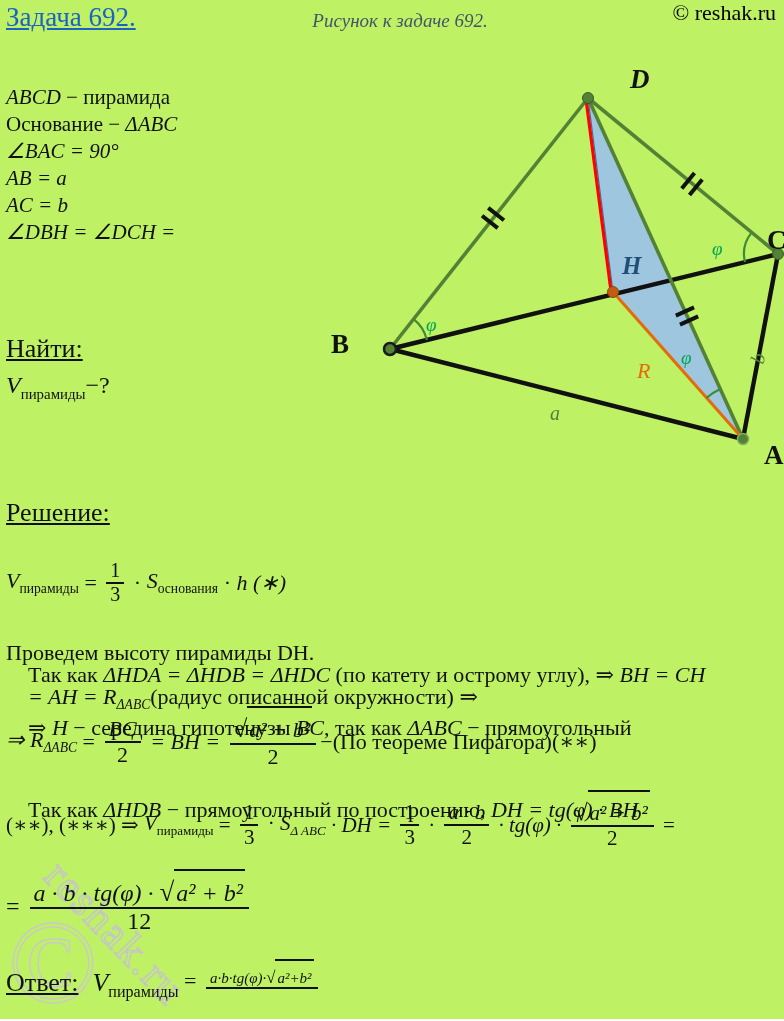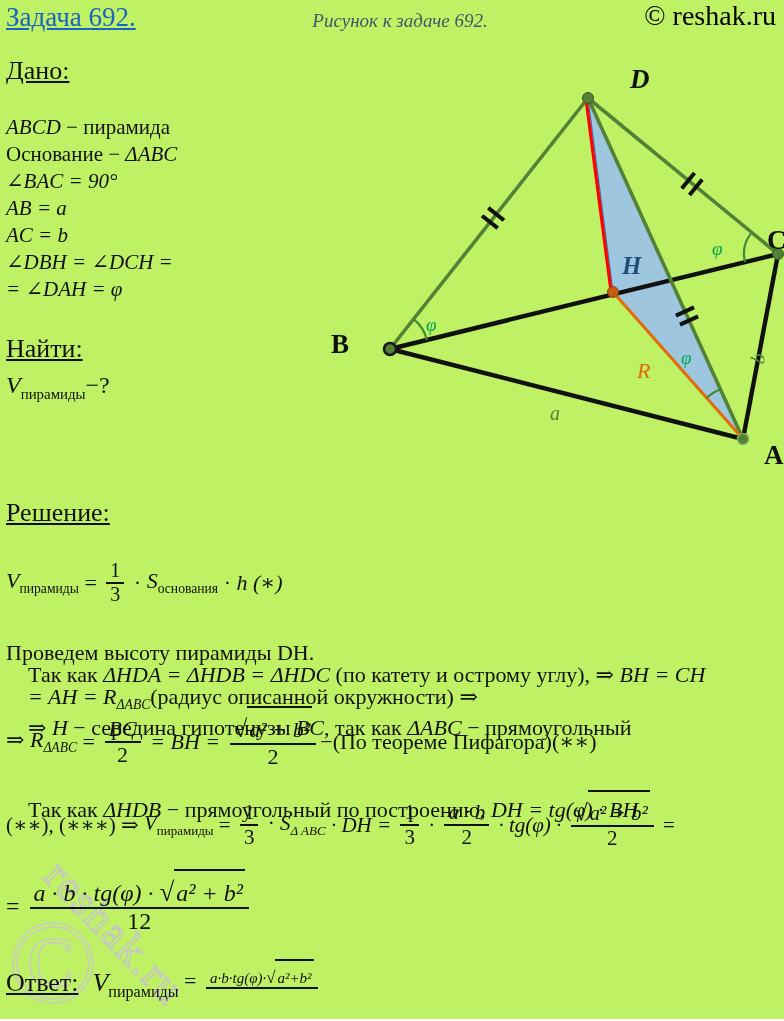--- a/index.html
+++ b/index.html
@@ -1,25 +1,25 @@
 <!DOCTYPE html>
 <html><head>
 <meta charset="utf-8">
 <style>
   html,body{margin:0;padding:0;background:#fff;}
   .page{position:relative;width:784px;height:1019px;background:#bef264;overflow:hidden;
         font-family:"Liberation Serif","DejaVu Serif",serif;color:#111;}
-  .it{font-style:italic;}
+  .it{font-style:italic;font-family:Liberation Serif, serif;}
   .u{text-decoration:underline;}
   sub{font-size:0.62em;}
   
   .task-title{position:absolute;left:6px;top:2px;font-size:27px;color:#1A63C4;text-decoration:underline;}
   .fig-caption{position:absolute;left:250px;top:10px;width:300px;text-align:center;
                font-style:italic;font-size:19px;color:#44546A;}
-  .site-credit{position:absolute;right:8px;top:0px;font-size:28px;color:#000;}
+  .site-credit{position:absolute;right:8px;top:0px;font-size:22px;color:#000;}
   
   .sec-heading{font-size:26px;text-decoration:underline;color:#111;}
   .given{position:absolute;left:6px;top:56px;}
   .given-lines{margin-top:28px;font-size:21px;line-height:27px;}
   .find{position:absolute;left:6px;top:334px;}
   .find-expr{margin-top:8px;font-size:24px;}
   
   .sol-heading{position:absolute;left:6px;top:498px;}
   .line{position:absolute;left:6px;font-size:22px;white-space:pre;z-index:2;color:#111;}
   .fline{display:flex;align-items:center;}
@@ -48,29 +48,27 @@
   <div class="task-title u">Задача 692.</div>
   <div class="fig-caption">Рисунок к задаче 692.</div>
   <div class="site-credit">© reshak.ru</div>
 
   <svg class="watermark-svg" width="240" height="190" viewBox="0 0 240 190">
     <text transform="translate(42,48) rotate(46)" font-size="44" letter-spacing="2" fill="none" stroke="#C6C6C6" stroke-width="1.6" font-family="Liberation Serif, DejaVu Serif, serif">reshak.ru</text>
     <text x="8" y="172" font-size="118" fill="none" stroke="#C9C9C9" stroke-width="1.4" font-family="Liberation Serif, DejaVu Serif, serif">©</text>
   </svg>
 
   <div class="given">
-    <div class="sec-heading">Дано:</div>
     <div class="given-lines">
       <div><span class="it">ABCD</span><span> − пирамида</span></div>
       <div><span>Основание − </span><span class="it">ΔABC</span></div>
       <div class="it">∠BAC = 90°</div>
       <div class="it">AB = a</div>
       <div class="it">AC = b</div>
       <div class="it">∠DBH = ∠DCH =</div>
-      <div class="it">= ∠DAH = φ</div>
     </div>
   </div>
 
   <div class="find">
     <div class="sec-heading">Найти:</div>
     <div class="find-expr">
       <span class="it">V</span><sub>пирамиды</sub><span>−?</span>
     </div>
   </div>
 

